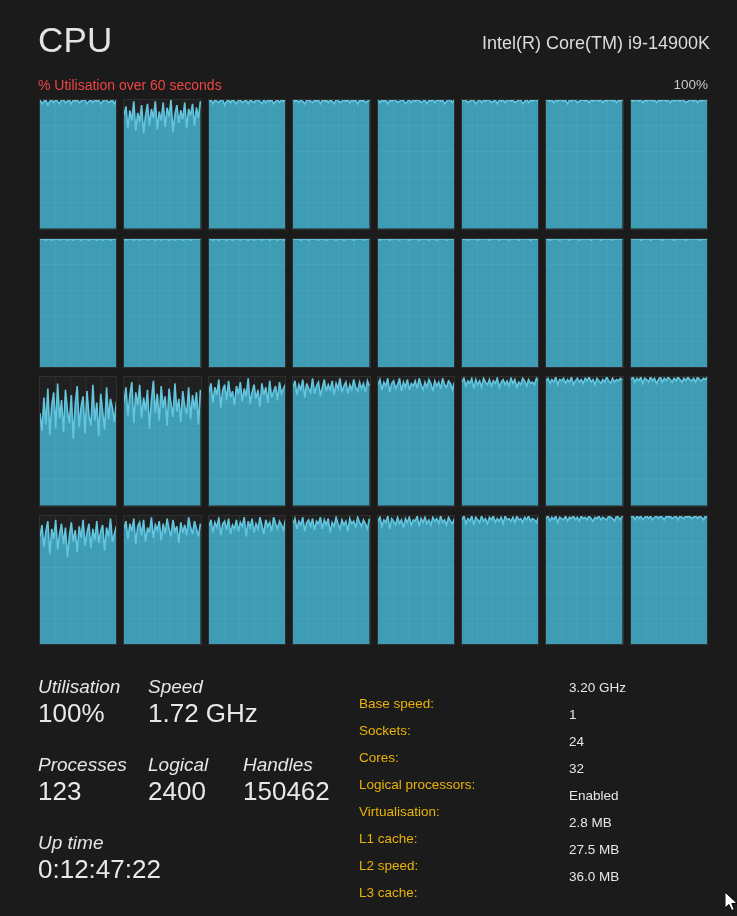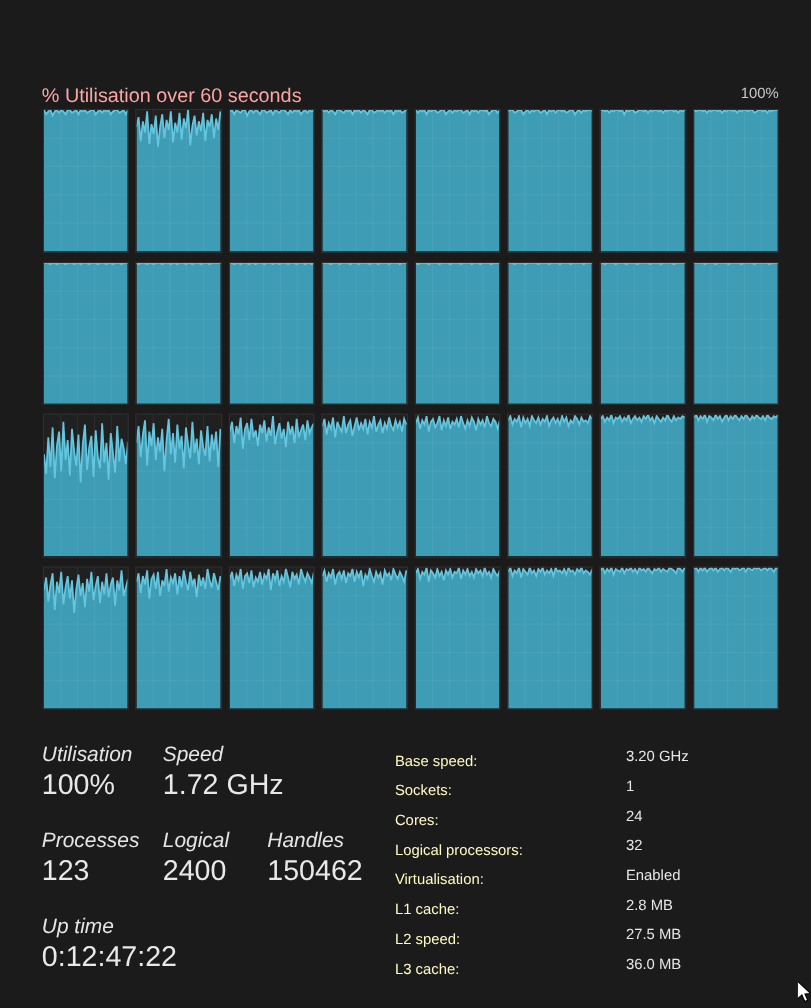--- a/index.html
+++ b/index.html
@@ -19,21 +19,21 @@
     position:absolute;left:0;top:0;
     font-size:35px;font-weight:400;color:#e4e4e4;
     letter-spacing:.2px;line-height:44px;
   }
   .cpu-model{
     position:absolute;right:0;top:0;
     font-size:18px;color:#dcdcdc;line-height:50px;
   }
   .sub-left{
     position:absolute;left:38px;top:77px;
-    font-size:18px;color:#fca5a5;
+    font-size:14px;color:#ef4444;
   }
   .sub-right{
     position:absolute;right:29px;top:77px;
     font-size:13.5px;color:#c9c9c9;
   }
 
   
   .grid{
     position:absolute;left:39px;top:99px;
     width:669px;height:546px;
@@ -60,31 +60,35 @@
     position:absolute;font-size:26px;color:#e8e8e8;white-space:nowrap;
     font-weight:400;
   }
 
   
   .specs{
     position:absolute;left:359px;top:680px;
     font-size:13.5px;color:#c8c8c8;
   }
   .specs .line{height:27px;position:relative;white-space:nowrap;}
-  .specs .k{position:absolute;left:0;top:4px;color:#fef9c3;}
+  .specs .k{position:absolute;left:0;top:16px;color:#eab308;}
   .specs .v{position:absolute;left:170px;top:0;color:#e6e6e6;margin-left:40px;}
 
   
   .cursor{position:absolute;left:725px;top:892px;width:14px;height:22px;}
 </style>
 </head>
 <body>
 
 <div class="page">
 
+  <div class="header">
+    <div class="title">CPU</div>
+    <div class="cpu-model">Intel(R) Core(TM) i9-14900K</div>
+  </div>
   <div class="sub-left">% Utilisation over 60 seconds</div>
   <div class="sub-right">100%</div>
 
   <div class="grid" id="cpu-grid">
       <div class="cell">
         <svg viewBox="0 0 100 100" preserveAspectRatio="none">
           <path d="M 0 100.00 L 0.00 0.00 L 2.56 3.00 L 5.13 1.00 L 7.69 0.00 L 10.26 4.00 L 12.82 1.00 L 15.38 0.00 L 17.95 2.00 L 20.51 0.00 L 23.08 1.00 L 25.64 3.00 L 28.21 0.00 L 30.77 0.00 L 33.33 2.00 L 35.90 1.00 L 38.46 0.00 L 41.03 3.00 L 43.59 0.00 L 46.15 1.00 L 48.72 0.00 L 51.28 2.00 L 53.85 1.00 L 56.41 0.00 L 58.97 0.00 L 61.54 3.00 L 64.10 1.00 L 66.67 0.00 L 69.23 2.00 L 71.79 0.00 L 74.36 1.00 L 76.92 0.00 L 79.49 3.00 L 82.05 1.00 L 84.62 0.00 L 87.18 0.00 L 89.74 2.00 L 92.31 1.00 L 94.87 0.00 L 97.44 3.00 L 100.00 0.00 L 100 100 Z" fill="#3e9cb5"></path>
           <g>
             <line x1="0" x2="100" y1="20.00" y2="20.00" stroke="#ffffff" stroke-opacity="0.07" stroke-width="0.9" vector-effect="non-scaling-stroke"></line>
             <line x1="0" x2="100" y1="40.00" y2="40.00" stroke="#ffffff" stroke-opacity="0.07" stroke-width="0.9" vector-effect="non-scaling-stroke"></line>

